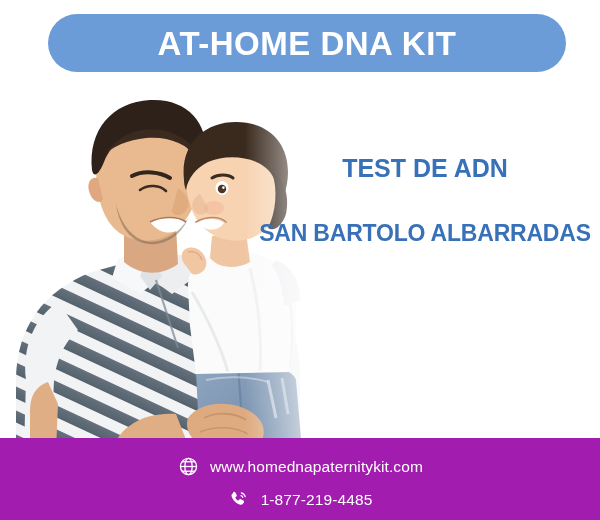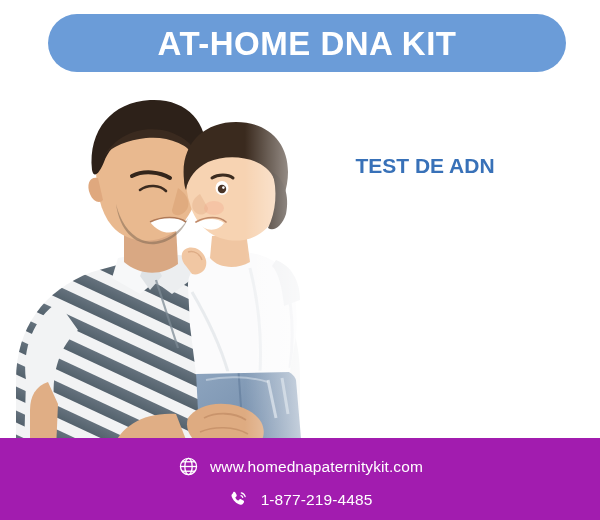--- a/index.html
+++ b/index.html
@@ -63,21 +63,21 @@
     width: 350px;
     text-align: center;
   }
   .headline-line {
     color: #3871b8;
     font-weight: bold;
     line-height: 1.05;
     white-space: nowrap;
   }
   .headline-line-1 {
-    font-size: 21px;
+    font-size: 25px;
     margin-bottom: 40px;
   }
   .headline-line-2 {
     font-size: 23px;
     margin-bottom: 30px;
   }
   .headline-line-3 {
     font-size: 23px;
     letter-spacing: -0.2px;
   }
@@ -253,20 +253,21 @@
 
         <path d="M112 370 C120 346 144 332 176 334 L190 370 Z" fill="#e0ae85"></path>
 
         <rect x="0" y="0" width="340" height="370" fill="url(#rightFade)"></rect>
       </g>
     </svg>
   </div>
 
   <div class="headline-block">
     <div class="headline-line headline-line-1">TEST DE ADN</div>
+    <div class="headline-line headline-line-3">SAN BARTOLO ALBARRADAS</div>
   </div>
 
   <div class="footer-band">
 
     <div class="footer-row footer-row-top">
       <div class="contact-item">
         <span class="icon">
           <svg viewBox="0 0 24 24" width="21" height="21" fill="none" stroke="#ffffff" stroke-width="1.5">
             <circle cx="12" cy="12" r="9.2"></circle>
             <ellipse cx="12" cy="12" rx="4.2" ry="9.2"></ellipse>

